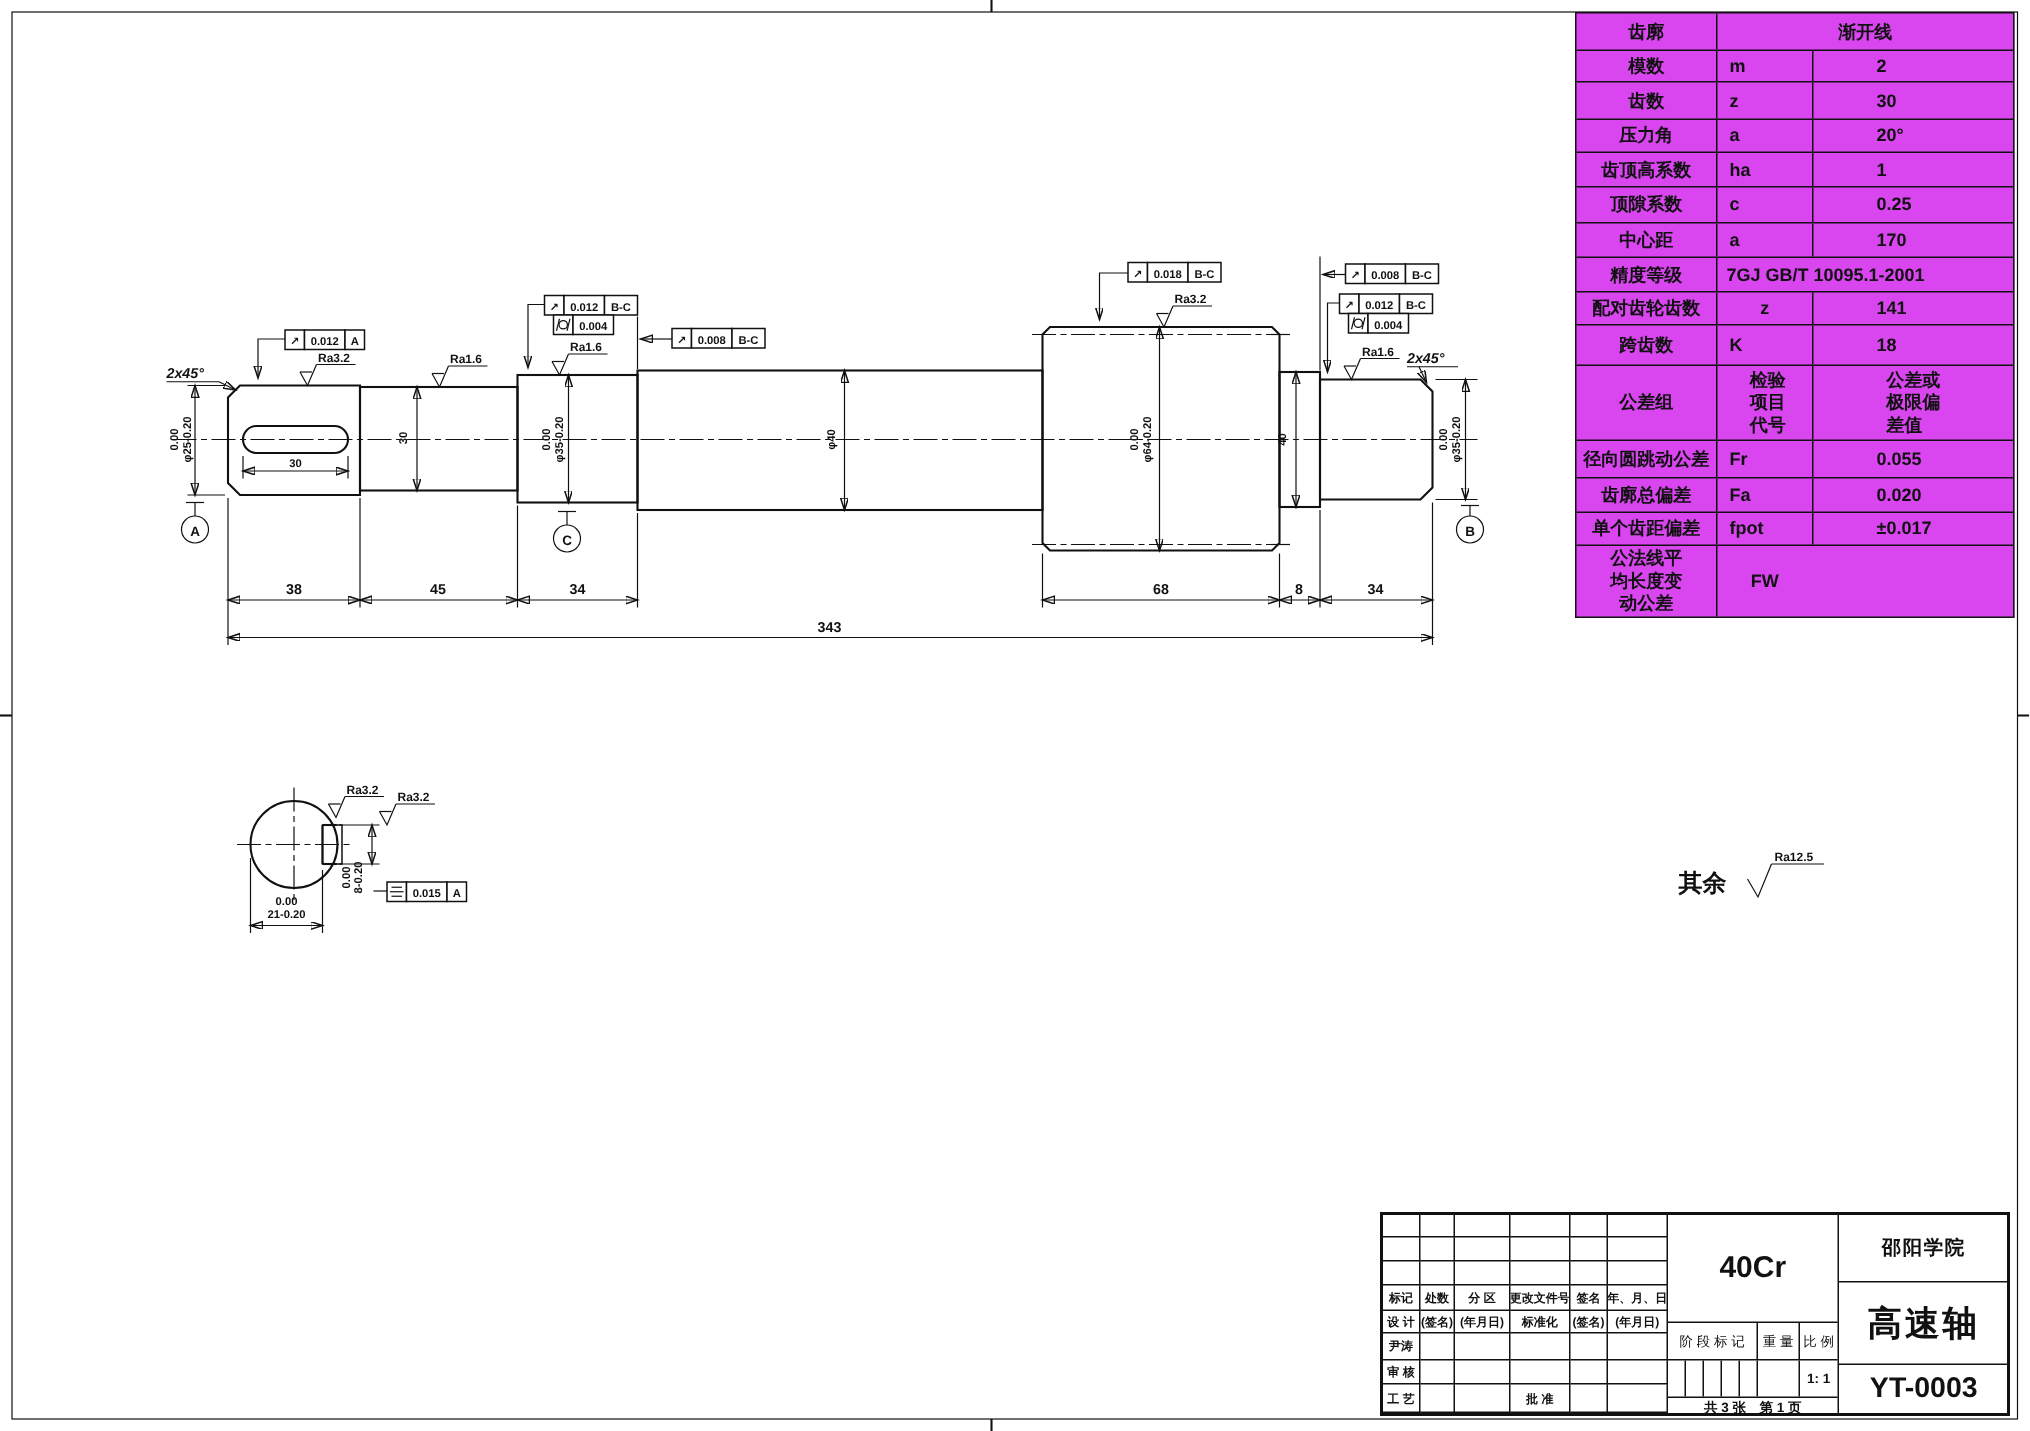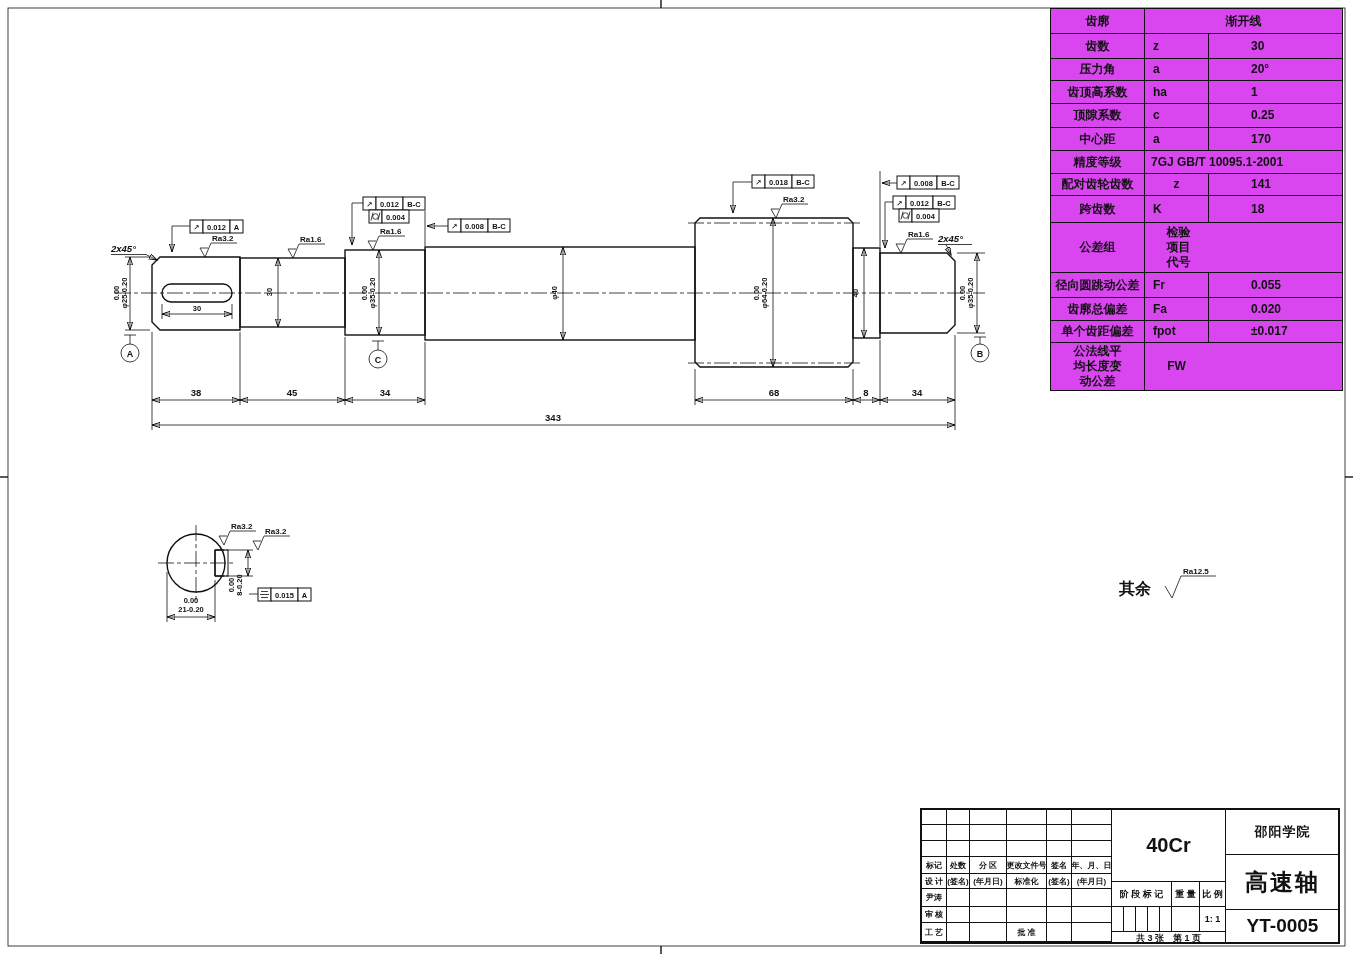--- a/index.html
+++ b/index.html
@@ -42,21 +42,21 @@
 
   
   .tb{left:920px;top:808px;width:420px;height:136px;border:2px solid #111;box-sizing:border-box;background:#fff;}
   .tb-left{position:absolute;left:0;top:0;width:190px;height:132px;display:grid;
     grid-template-columns:25px 23px 37px 40px 25px 40px;
     grid-template-rows:15px 16px 16px 17px 15px 18px 16px 19px;}
   .tbc{border-right:1px solid #111;border-bottom:1px solid #111;font-size:8px;font-weight:700;display:flex;align-items:center;justify-content:center;overflow:hidden;white-space:nowrap;}
   .tb-mid{position:absolute;left:190px;top:0;width:113px;height:172px;}
   .tb-mat{position:absolute;left:0;top:0;width:113px;height:72px;border-bottom:1px solid #111;display:flex;align-items:center;justify-content:center;font-size:20px;font-weight:600;box-sizing:border-box;}
   .tb-stage{position:absolute;left:0;top:72px;width:113px;height:25px;display:flex;box-sizing:border-box;border-bottom:1px solid #111;}
-  .tb-stage>div{border-right:1px solid #111;font-size:9px;font-weight:700;display:flex;align-items:center;justify-content:center;box-sizing:border-box;}
+  .tb-stage>div{border-right:1px solid #111;font-size:9px;font-weight:400;display:flex;align-items:center;justify-content:center;box-sizing:border-box;}
   .tb-cellsrow{position:absolute;left:0;top:97px;width:113px;height:25px;display:flex;box-sizing:border-box;border-bottom:1px solid #111;}
   .tb-cellsrow>div{border-right:1px solid #111;box-sizing:border-box;font-size:9px;font-weight:700;display:flex;align-items:center;justify-content:center;}
   .tb-sheet{position:absolute;left:0;top:122px;width:113px;height:12px;display:flex;align-items:center;justify-content:center;font-size:9px;font-weight:700;white-space:nowrap;}
   .tb-right{position:absolute;left:303px;top:0;width:113px;height:132px;border-left:1px solid #111;}
   .tb-company{position:absolute;left:0;top:0;width:113px;height:45px;border-bottom:1px solid #111;display:flex;align-items:center;justify-content:center;font-size:13px;font-weight:700;box-sizing:border-box;letter-spacing:1px;}
   .tb-part{position:absolute;left:0;top:45px;width:113px;height:55px;border-bottom:1px solid #111;display:flex;align-items:center;justify-content:center;font-size:23px;font-weight:700;box-sizing:border-box;letter-spacing:2px;}
   .tb-num{position:absolute;left:0;top:100px;width:113px;height:32px;display:flex;align-items:center;justify-content:center;font-size:19px;font-weight:600;}
 </style>
 </head>
 <body>
@@ -349,20 +349,25 @@
     <line x1="1181" y1="576" x2="1216" y2="576" class="thin"></line>
     <text x="1183" y="574" class="ratxt">Ra12.5</text>
   </g>
 </svg>
 
 <div class="abs gtable">
   <div class="gt-row" style="height:24px">
     <div class="gt-cell gc1">齿廓</div>
     <div class="gt-cell gcm">渐开线</div>
   </div>
+  <div class="gt-row" style="height:21px">
+    <div class="gt-cell gc1">模数</div>
+    <div class="gt-cell gc2">m</div>
+    <div class="gt-cell gc3">2</div>
+  </div>
   <div class="gt-row" style="height:25px">
     <div class="gt-cell gc1">齿数</div>
     <div class="gt-cell gc2">z</div>
     <div class="gt-cell gc3">30</div>
   </div>
   <div class="gt-row" style="height:22px">
     <div class="gt-cell gc1">压力角</div>
     <div class="gt-cell gc2">a</div>
     <div class="gt-cell gc3">20°</div>
   </div>
@@ -393,20 +398,23 @@
   <div class="gt-row" style="height:27px">
     <div class="gt-cell gc1">跨齿数</div>
     <div class="gt-cell gc2">K</div>
     <div class="gt-cell gc3">18</div>
   </div>
   <div class="gt-row" style="height:50px">
     <div class="gt-cell gc1">公差组</div>
     <div class="gt-cell gc2 pre" style="justify-content:center;padding-left:4px">检验
 项目
 代号</div>
+    <div class="gt-cell gc3 pre center">公差或
+极限偏
+差值</div>
   </div>
   <div class="gt-row" style="height:25px">
     <div class="gt-cell gc1">径向圆跳动公差</div>
     <div class="gt-cell gc2">Fr</div>
     <div class="gt-cell gc3">0.055</div>
   </div>
   <div class="gt-row" style="height:23px">
     <div class="gt-cell gc1">齿廓总偏差</div>
     <div class="gt-cell gc2">Fa</div>
     <div class="gt-cell gc3">0.020</div>
@@ -492,17 +500,17 @@
       <div style="width:12px"></div>
       <div style="width:28px"></div>
       <div style="width:25px;border-right:none">1: 1</div>
     </div>
     <div class="tb-sheet">共 3 张　第 1 页</div>
   </div>
 
   <div class="tb-right">
     <div class="tb-company">邵阳学院</div>
     <div class="tb-part">高速轴</div>
-    <div class="tb-num">YT-0005</div>
+    <div class="tb-num">YT-0003</div>
   </div>
 </div>
 
 </div>
 
 </body></html>

